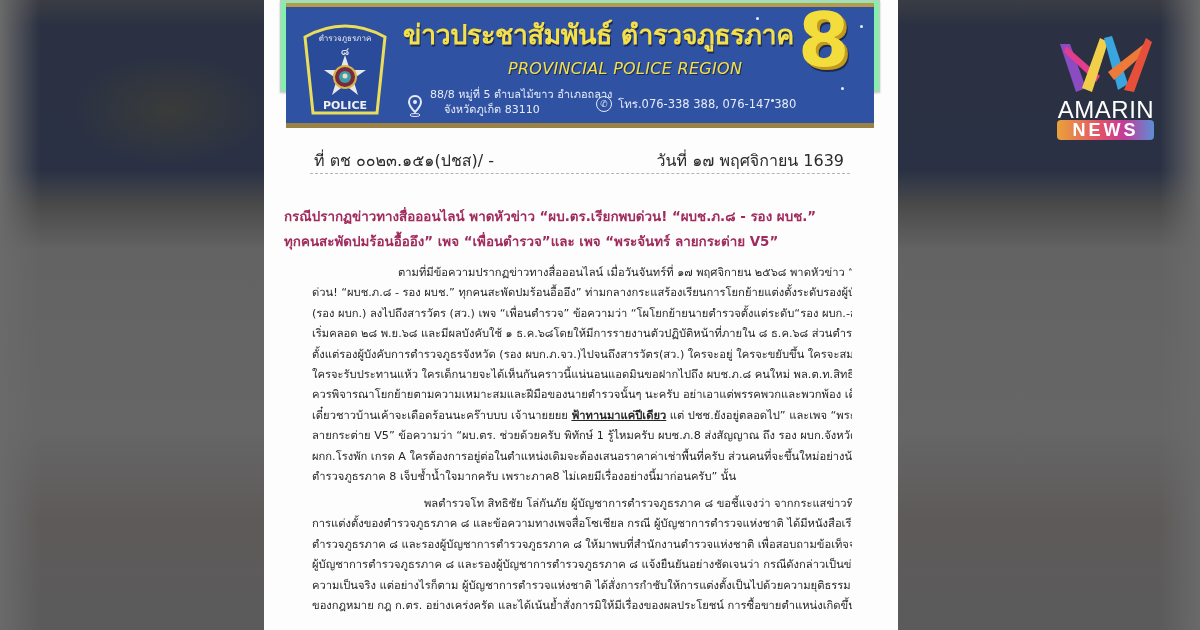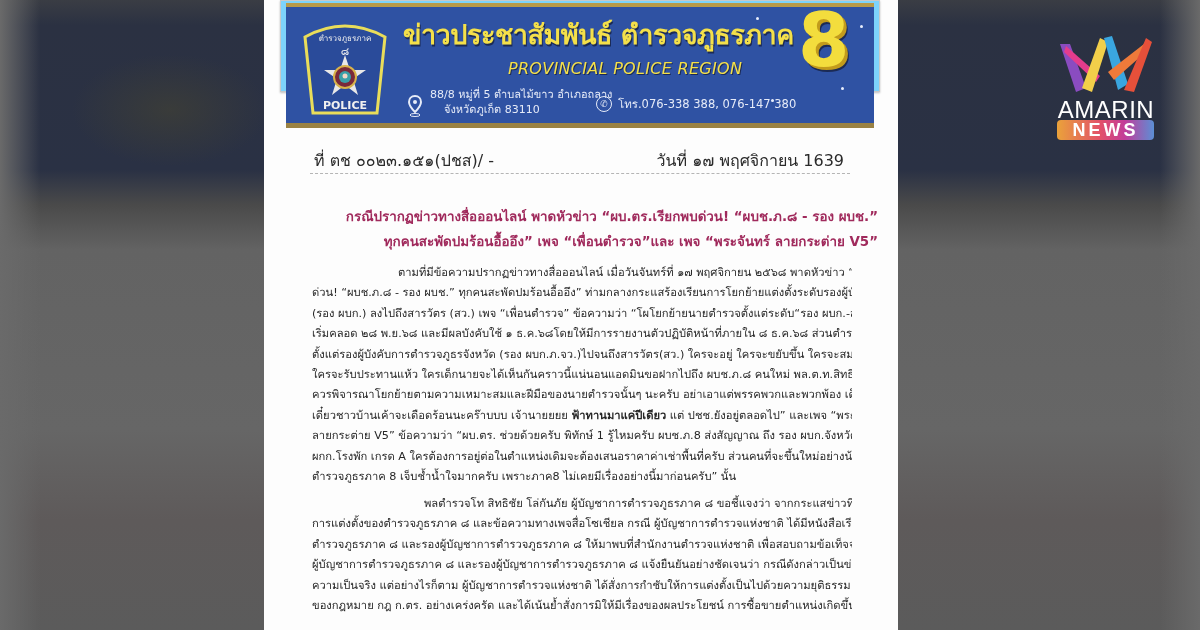--- a/index.html
+++ b/index.html
@@ -28,21 +28,21 @@
   
   .doc {
     position: absolute; left: 264px; top: 0; width: 634px; height: 630px;
     background: #fdfdfd;
     overflow: hidden;
   }
 
   
   .banner-frame {
     position: absolute; left: 16px; top: 0; width: 600px; height: 92px;
-    background: #7dd3fc;
+    background: #86efac;
     border: 1px solid #c9c9c9;
     box-shadow: 0 1px 2px rgba(0,0,0,0.25);
   }
   .banner {
     position: absolute; left: 5px; top: 2px; width: 588px; height: 125px;
     background: #2f52a3;
     border-top: 4px solid #b89a4a;
     border-bottom: 5px solid #9a8244;
     overflow: hidden;
   }
@@ -94,34 +94,34 @@
     font-size: 16px; color: #2a2a2a;
   }
   .ref-rule {
     position: absolute; left: 46px; top: 173px; width: 540px; height: 0;
     border-top: 1px dashed #b5b5b5;
   }
 
   
   .doc-title {
     position: absolute; left: 20px; top: 204px; width: 594px;
-    text-align: right; color: #a02a5c;
+    text-align: left; color: #a02a5c;
     font-size: 13.4px; line-height: 25px; font-weight: bold;
   }
 
   
   .para {
     position: absolute; left: 48px; width: 540px;
     font-size: 11.2px; line-height: 20.4px; color: #262626;
     text-align: justify; text-align-last: left;
   }
   .para .line { white-space: nowrap; overflow: hidden; }
   .para .line.indent { padding-left: 86px; }
   .para .line.indent2 { padding-left: 112px; }
-  .underline-phrase { font-weight: bold; }
+  .underline-phrase { text-decoration: underline; font-weight: bold; }
 
   
   .amarin {
     position: absolute; left: 1056px; top: 32px; width: 100px; height: 130px;
   }
   .amarin-wordmark {
     position: absolute; left: 0; top: 64px; width: 100px; text-align: center;
     font-family: "Liberation Sans", sans-serif; font-size: 24px; color: #ffffff;
     letter-spacing: 0.5px; font-weight: normal;
   }

